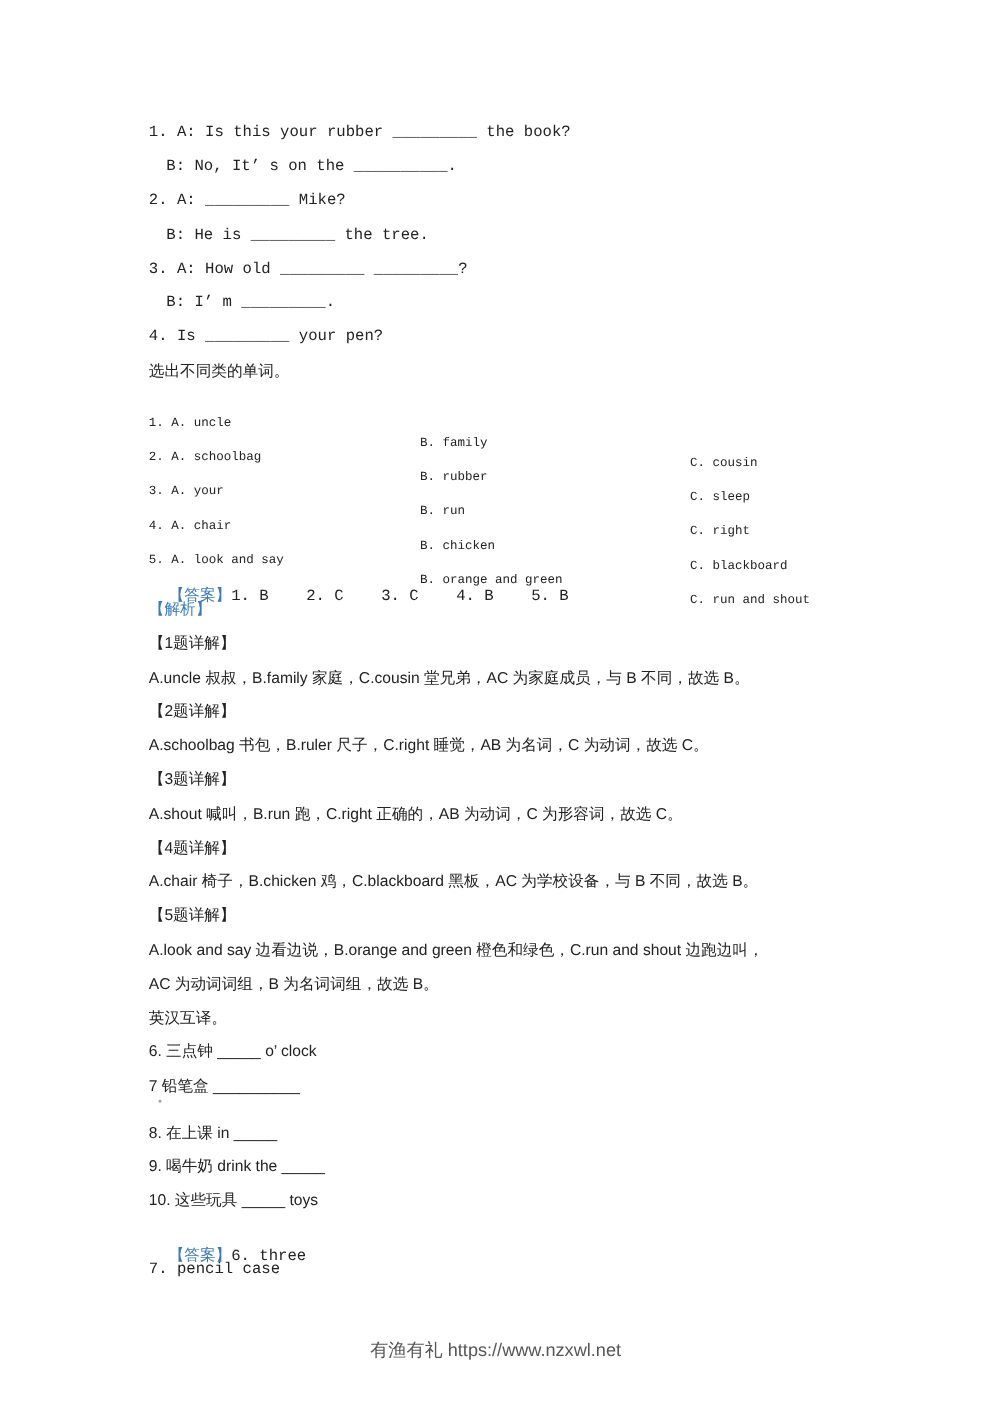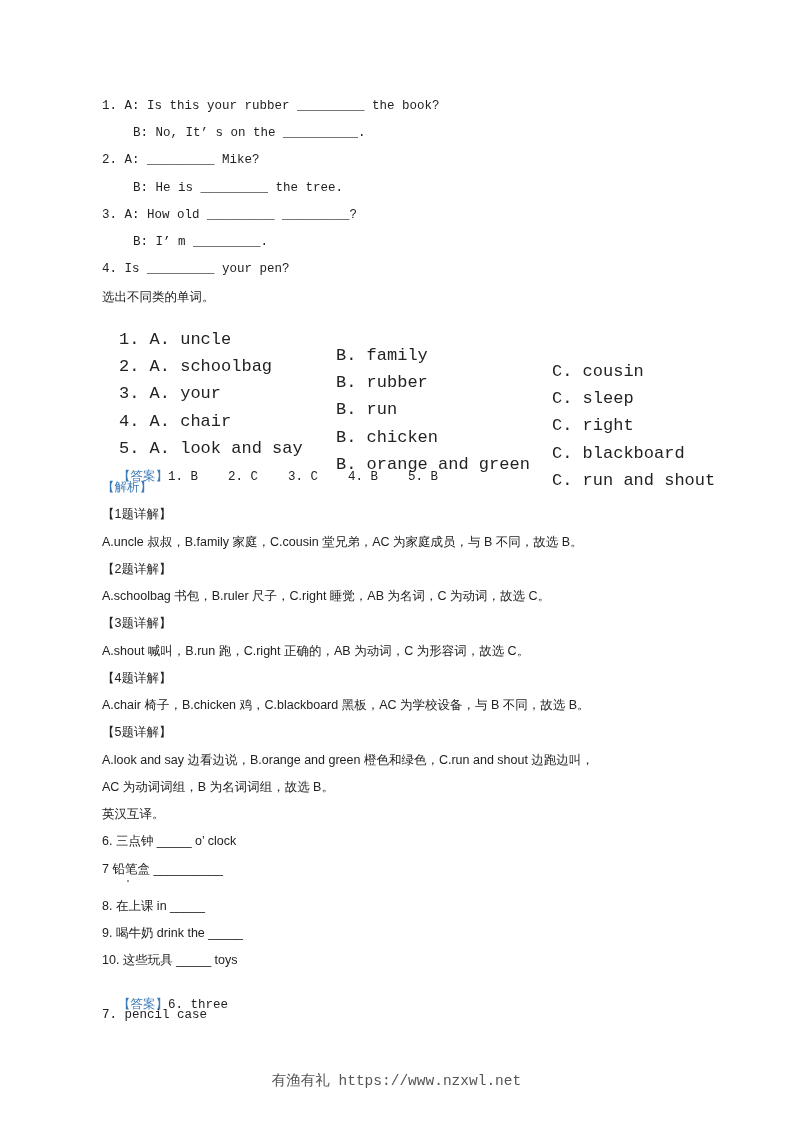--- a/index.html
+++ b/index.html
@@ -1,28 +1,28 @@
 <!DOCTYPE html>
 <html><head>
 <meta charset="utf-8">
 <style>
   html, body { margin: 0; padding: 0; background: #ffffff; }
   body { width: 793px; height: 1122px; position: relative; overflow: hidden;
          font-family: "DejaVu Serif", "Liberation Serif", serif; color: #222; }
-  .line { position: absolute; left: 102px; font-size: 12.5px; line-height: 16px; white-space: pre; }
+  .line { position: absolute; left: 119px; font-size: 12.5px; line-height: 16px; white-space: pre; }
   .indent { left: 133px; }
   .mono { font-family: "Liberation Mono", "DejaVu Sans Mono", monospace; font-size: 12.5px; }
   .cn { font-family: Liberation Sans, sans-serif; font-size: 12.5px; }
-  .opt-row { position: absolute; left: 119px; font-family: "Liberation Mono", monospace; font-size: 17px; line-height: 16px; white-space: pre; width: 560px; }
+  .opt-row { position: absolute; left: 119px; font-family: "Liberation Mono", monospace; font-size: 10px; line-height: 16px; white-space: pre; width: 560px; }
   .opt-row .cA { position: absolute; left: 0; }
   .opt-row .cB { position: absolute; left: 217px; }
   .opt-row .cC { position: absolute; left: 433px; }
   .tag { color: #3a7ab8; }
   .footer { position: absolute; top: 1071px; left: 0; width: 793px; text-align: center;
-            font-family: Liberation Mono, monospace; font-size: 14.5px; color: #555; }
+            font-family: Liberation Sans, sans-serif; font-size: 14.5px; color: #555; }
   .dot { position: absolute; left: 127px; top: 880px; width: 2px; height: 2px; background: #999; }
 </style>
 </head>
 <body>
 
 <div>
   <div class="line mono" style="top:98px">1. A: Is this your rubber _________ the book?</div>
   <div class="line mono indent" style="top:125px">B: No, It’ s on the __________.</div>
   <div class="line mono" style="top:152px">2. A: _________ Mike?</div>
   <div class="line mono indent" style="top:180px">B: He is _________ the tree.</div>

